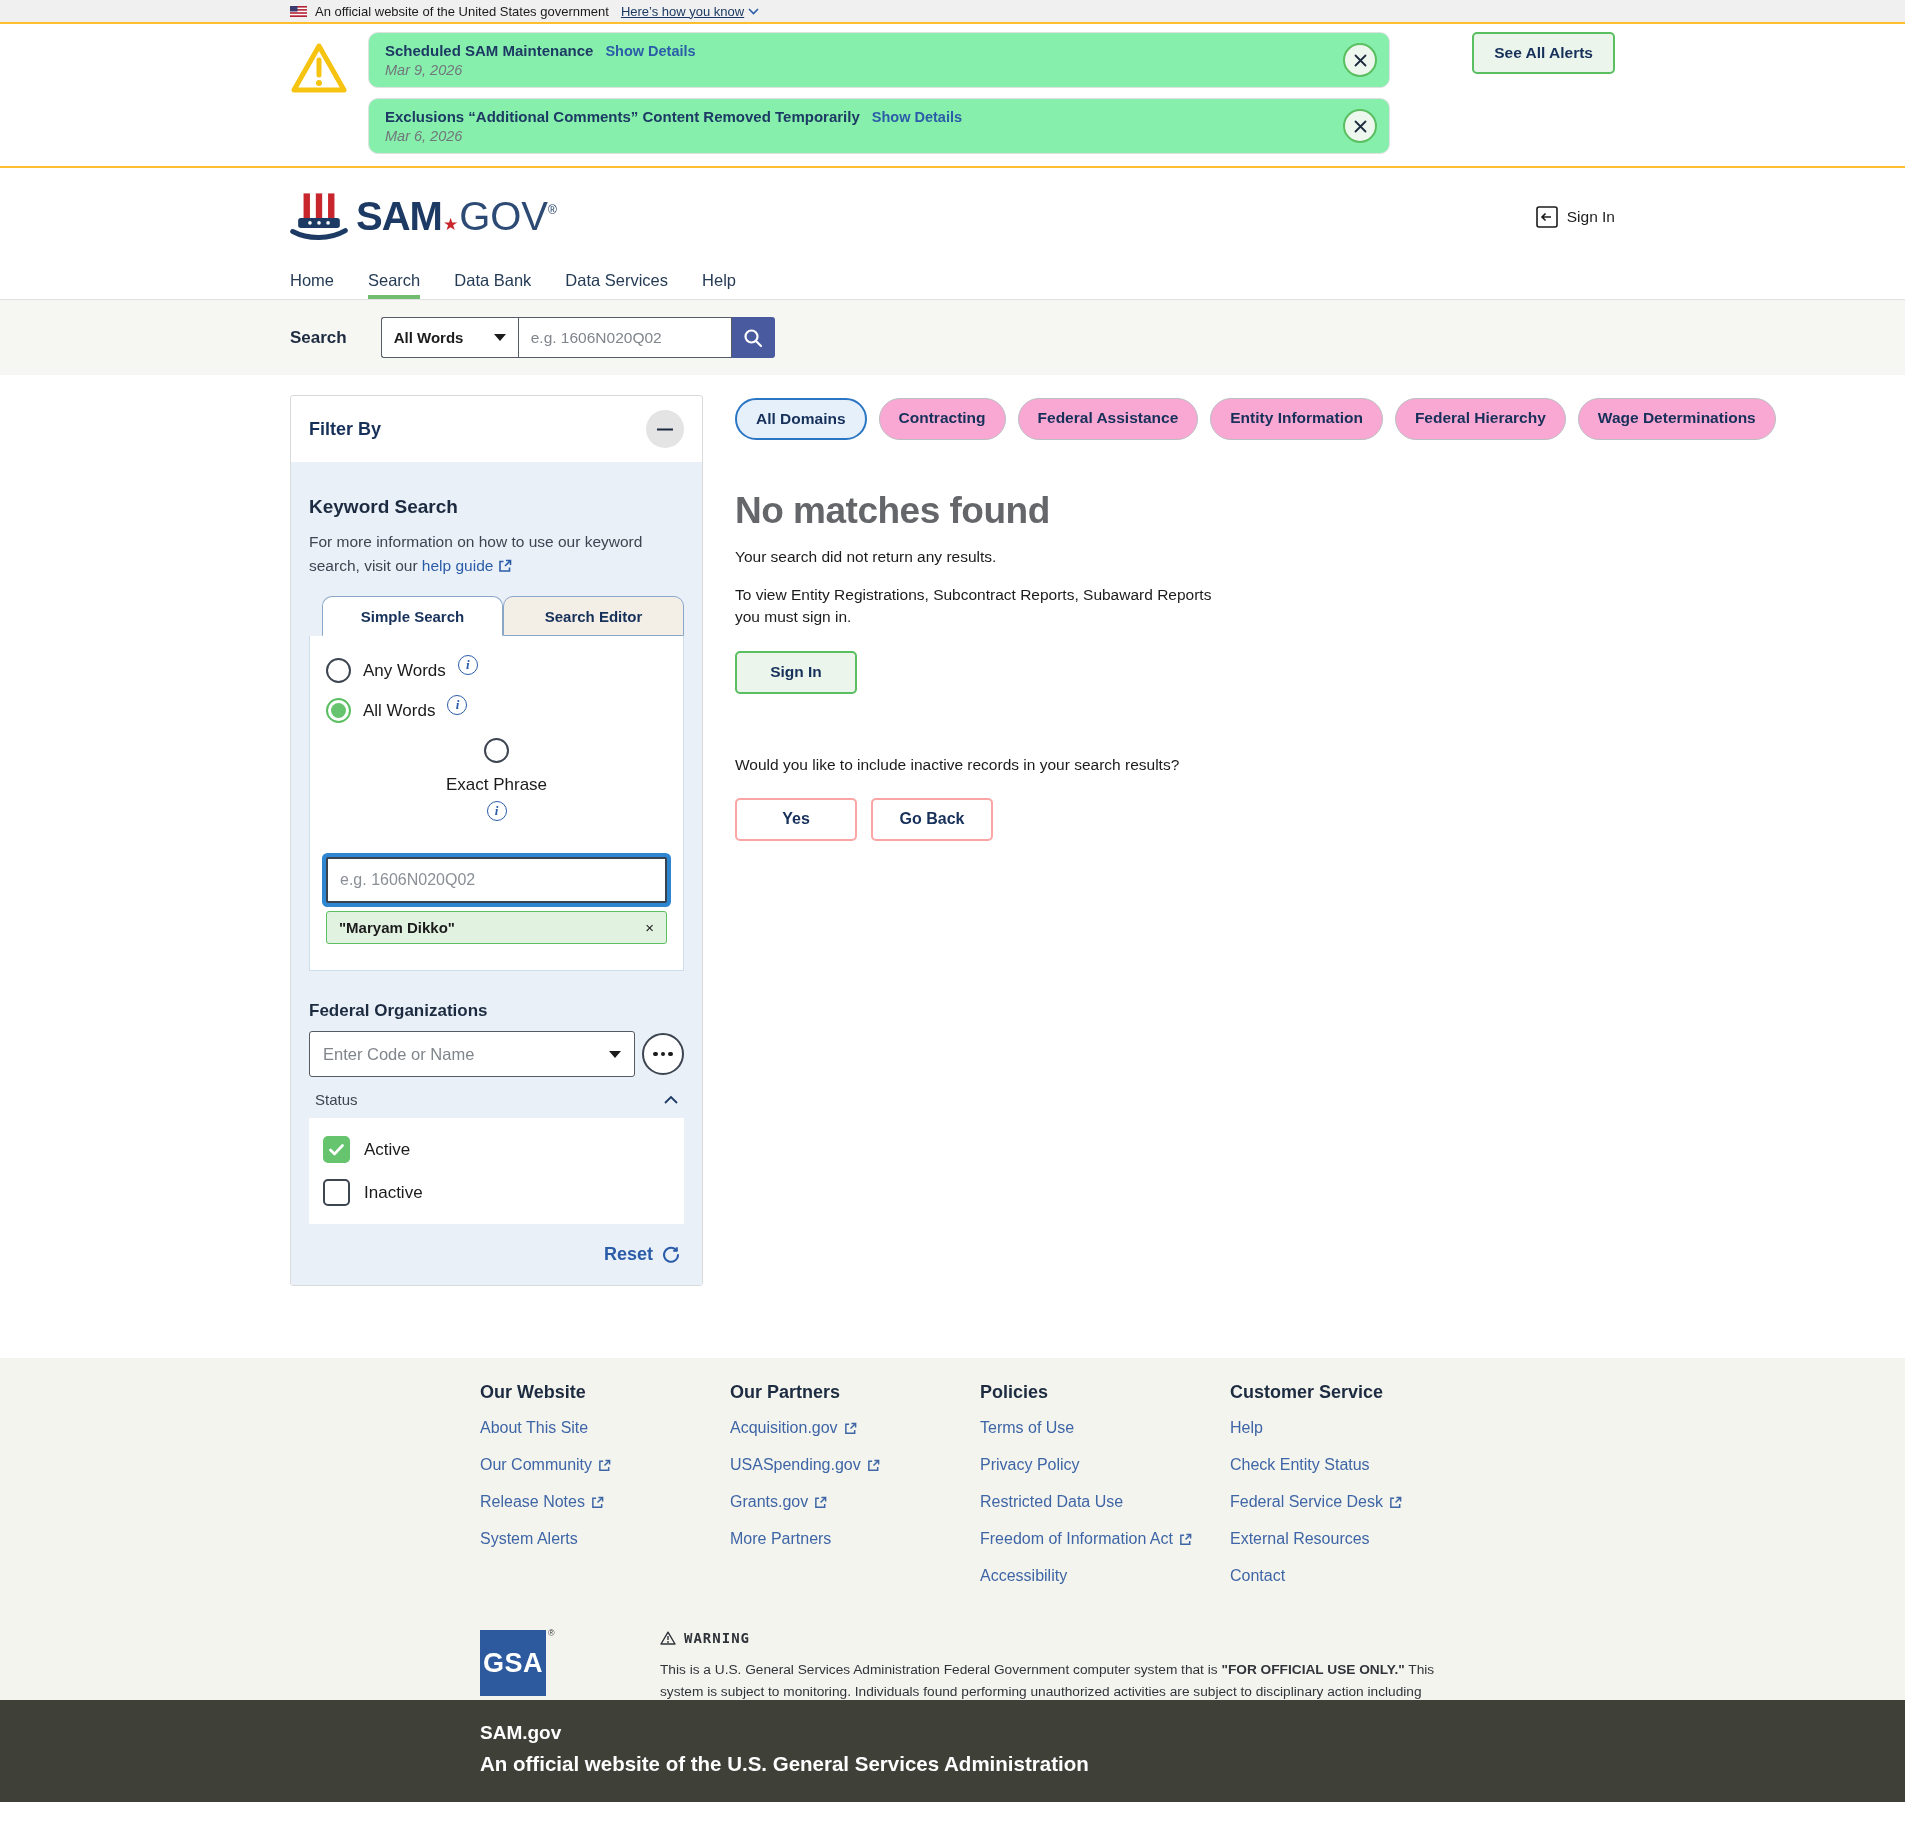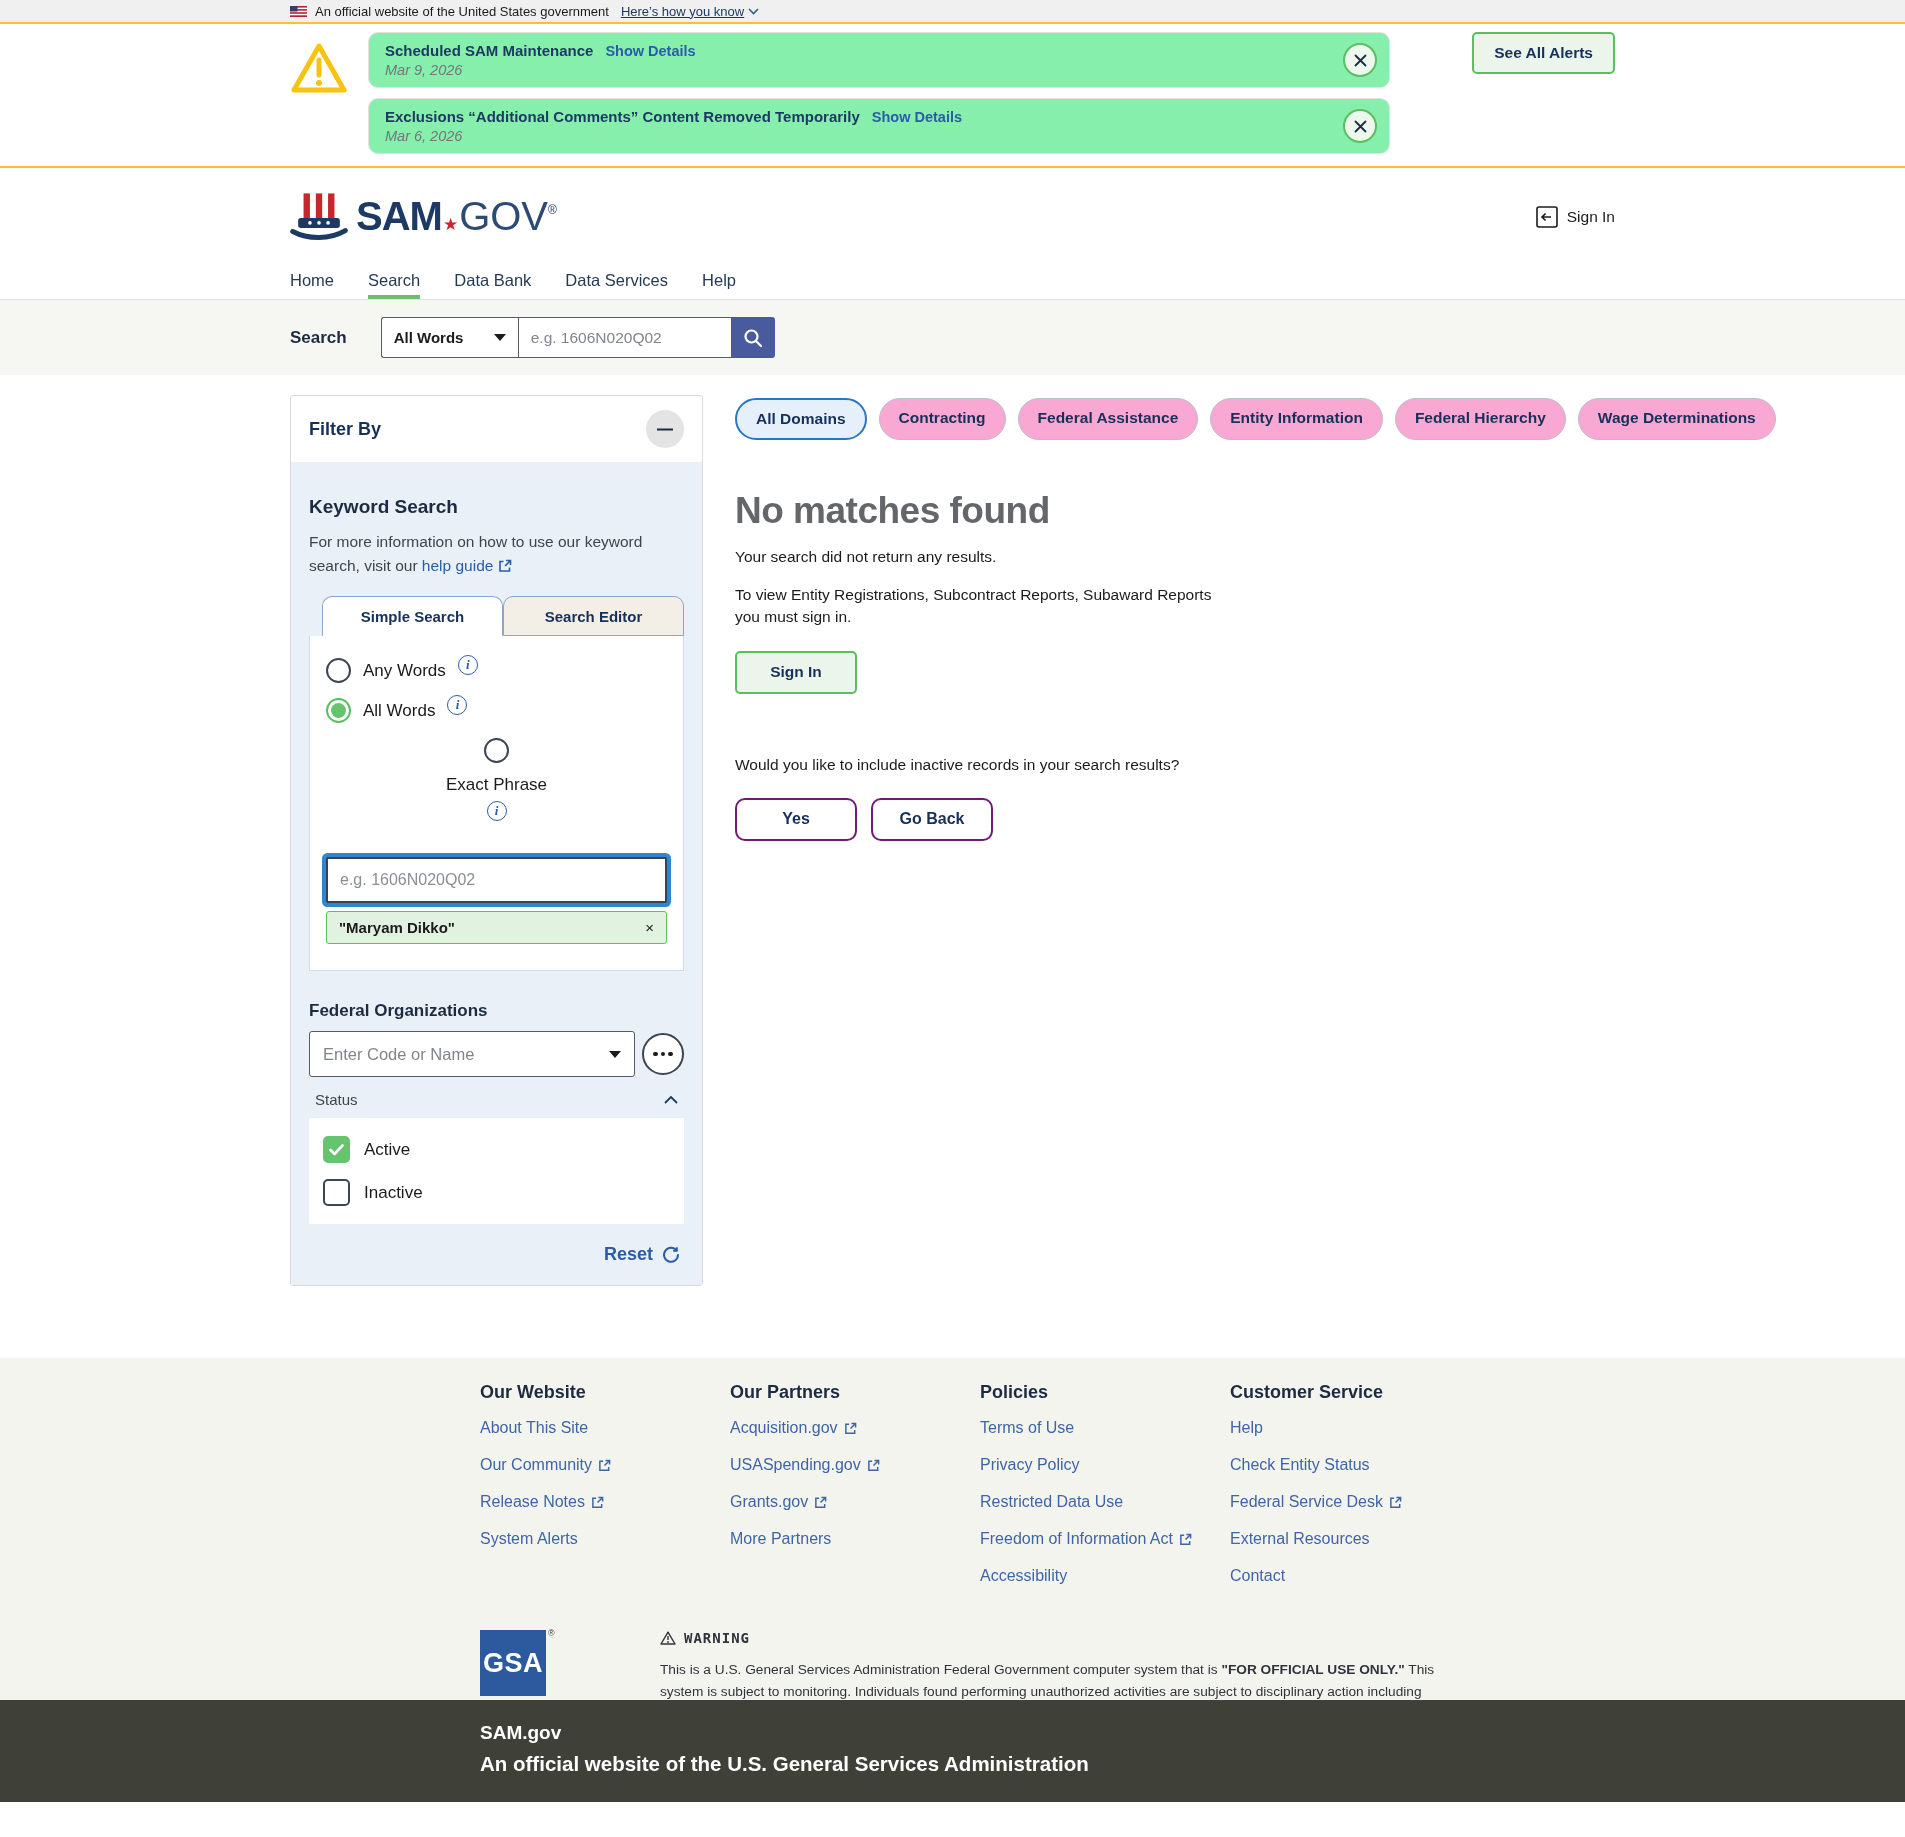--- a/index.html
+++ b/index.html
@@ -105,21 +105,21 @@
   .results { flex:1; padding-top:3px; }
   .pill-row { display:flex; gap:12px; flex-wrap:nowrap; }
   .pill { border-radius:22px; padding:10px 19px; font-weight:bold; font-size:15.5px; color:#16305a; background:#f9a8d4; border:1.5px solid #bcbfc1; cursor:pointer; white-space:nowrap; }
   .pill.active { background:#e6f0fb; border:2px solid #2a76c4; }
   .no-matches { font-size:37px; font-weight:bold; color:#64666a; margin-top:50px; letter-spacing:-0.5px; }
   .res-line1 { font-size:15.5px; margin-top:16px; }
   .res-line2 { font-size:15.5px; margin-top:18px; max-width:505px; line-height:1.45; }
   .signin-btn { margin-top:22px; width:122px; height:43px; }
   .question { font-size:15.5px; margin-top:62px; }
   .yn-row { display:flex; gap:14px; margin-top:24px; }
-  .btn-outline-green { background:#fff; border:2px solid #701a75; border-radius:10px; color:#16305a; font-weight:bold; font-size:16px; width:122px; height:43px; cursor:pointer; font-family:inherit; }
+  .btn-outline-green { background:#fff; border:2px solid #fca5a5; border-radius:5px; color:#16305a; font-weight:bold; font-size:16px; width:122px; height:43px; cursor:pointer; font-family:inherit; }
 
   
   .footer { background:#f4f4ef; height:342px; padding-top:24px; }
   .footer-cols { display:flex; margin-left:190px; }
   .fcol { width:250px; }
   .fcol-head { font-weight:bold; font-size:18px; color:#1c2b40; margin-bottom:16px; }
   .flink { display:flex; align-items:center; gap:6px; color:#3e65a5; font-size:16px; margin-bottom:19px; text-decoration:none; cursor:pointer; }
   .gsa-row { display:flex; margin-top:26px; }
   .gsa-logo-wrap { margin-left:190px; width:180px; display:flex; align-items:flex-start; }
   .gsa-logo { width:66px; height:66px; background:#2d5a9f; color:#fff; display:flex; align-items:center; justify-content:center; font-weight:bold; font-size:27px; letter-spacing:0.5px; }

